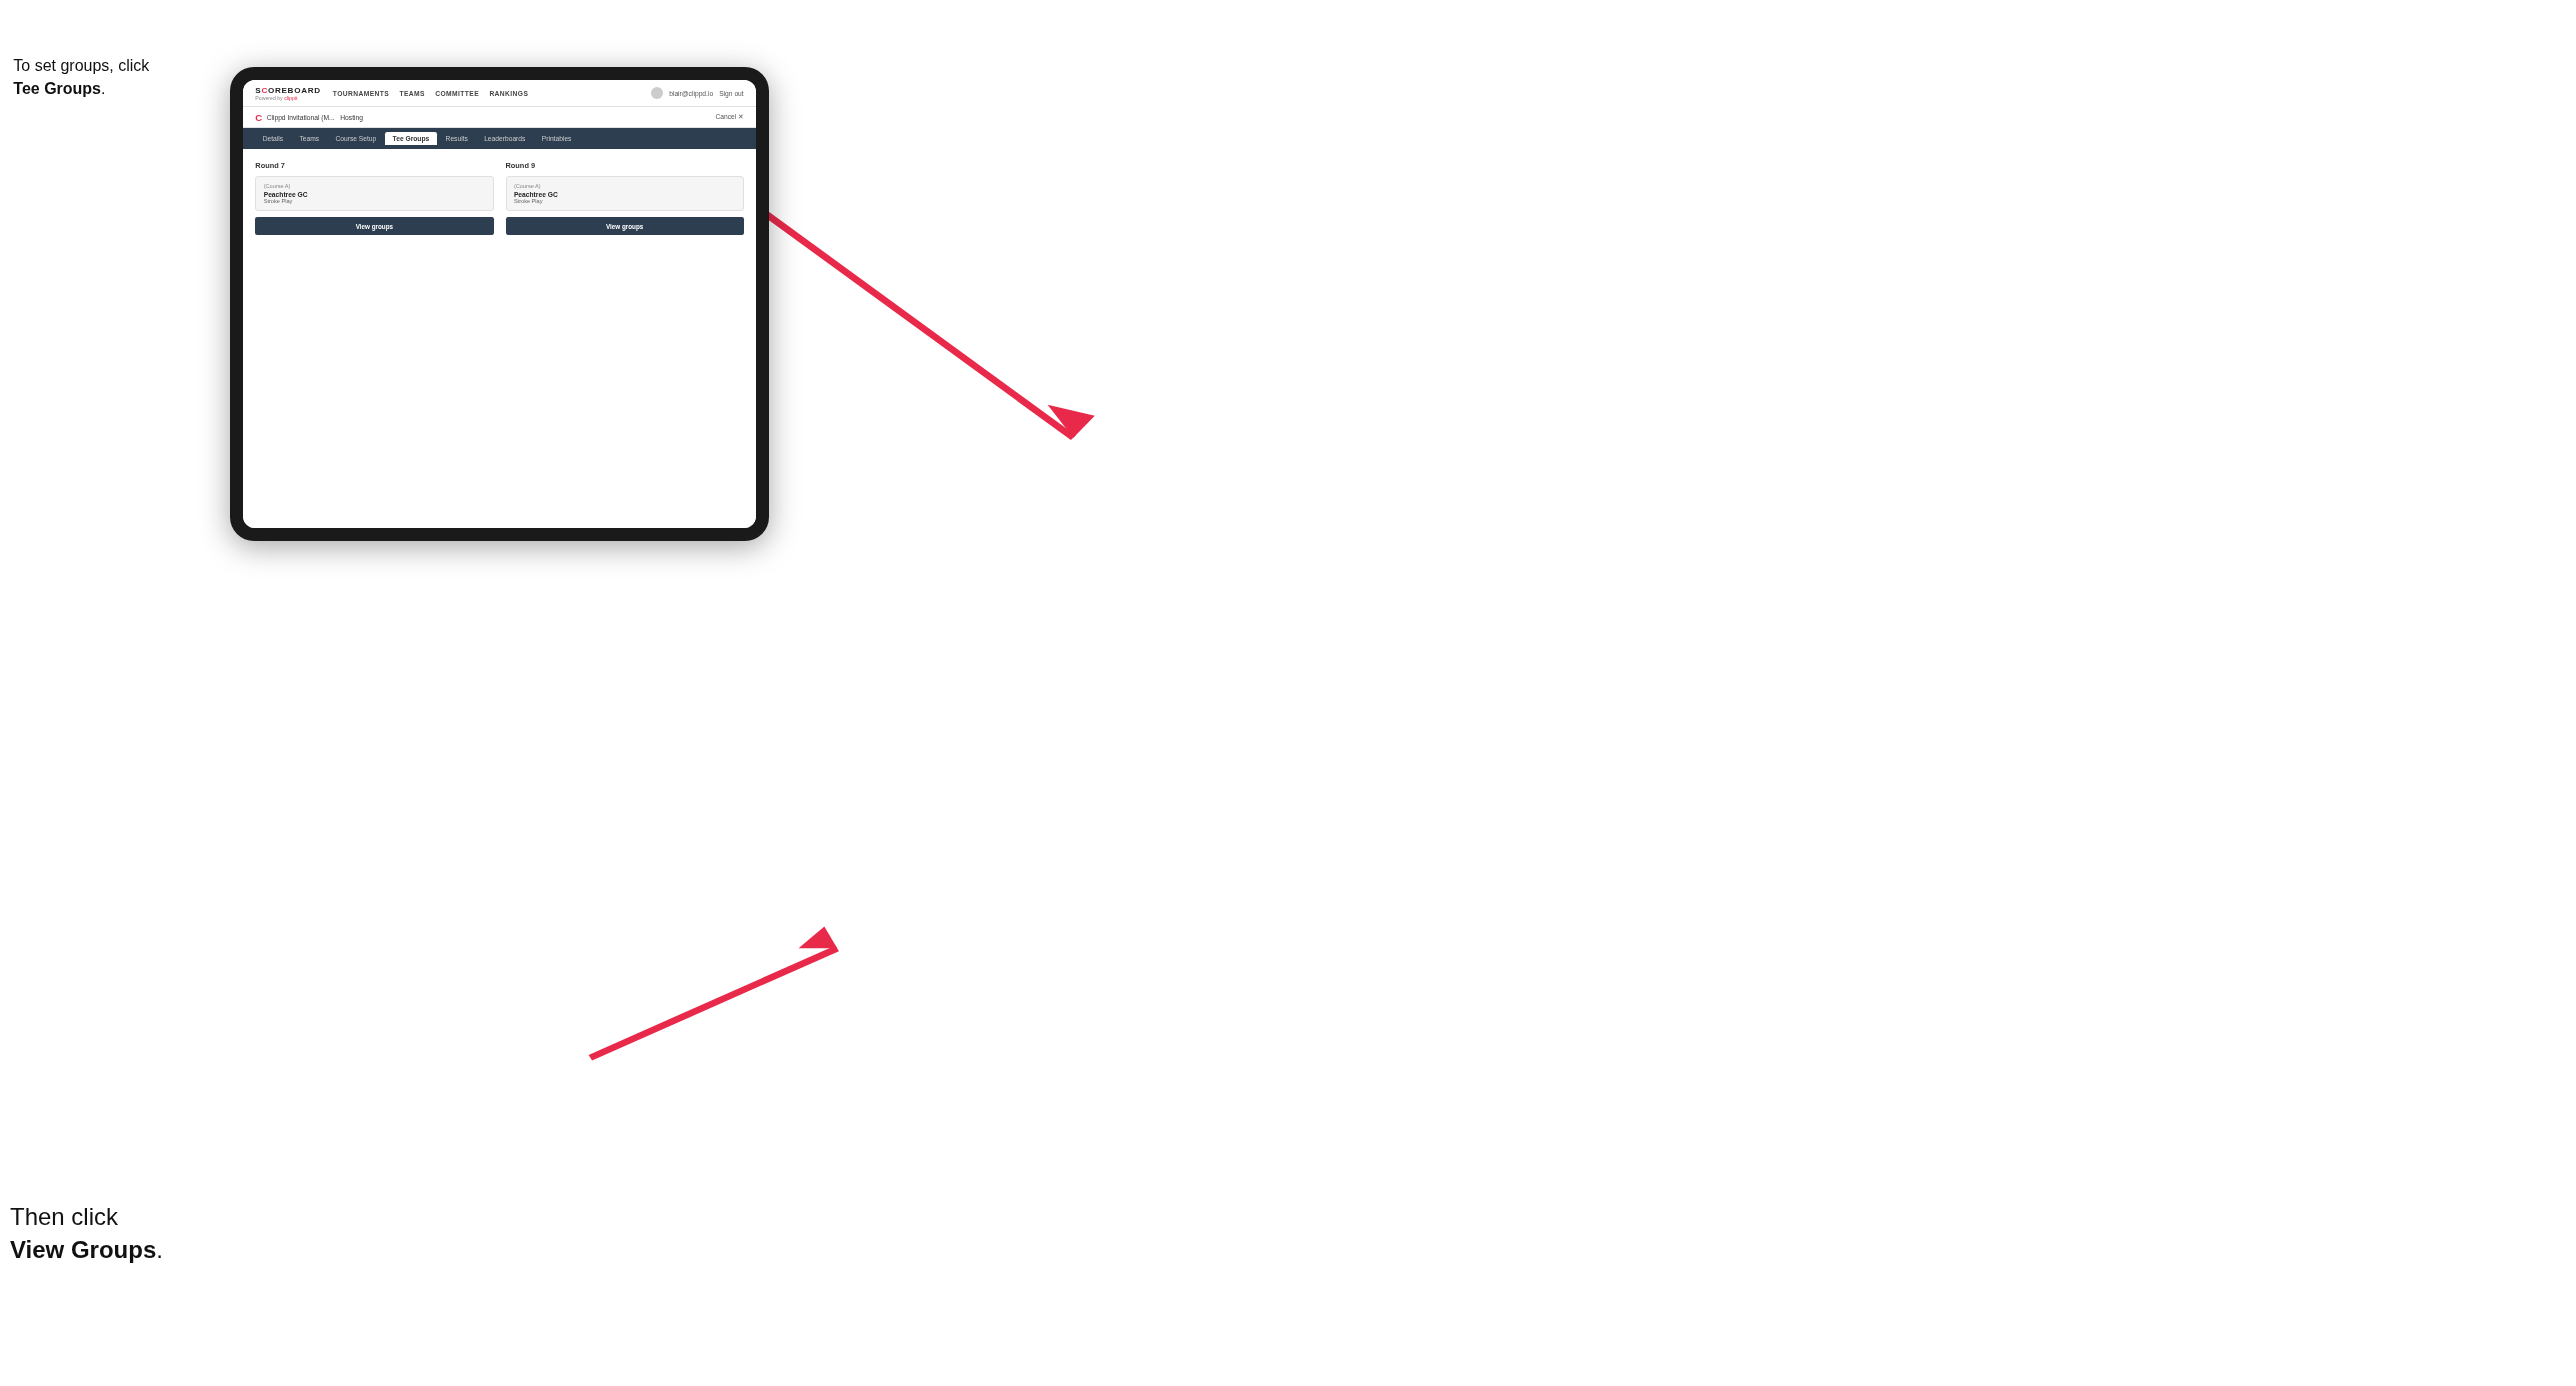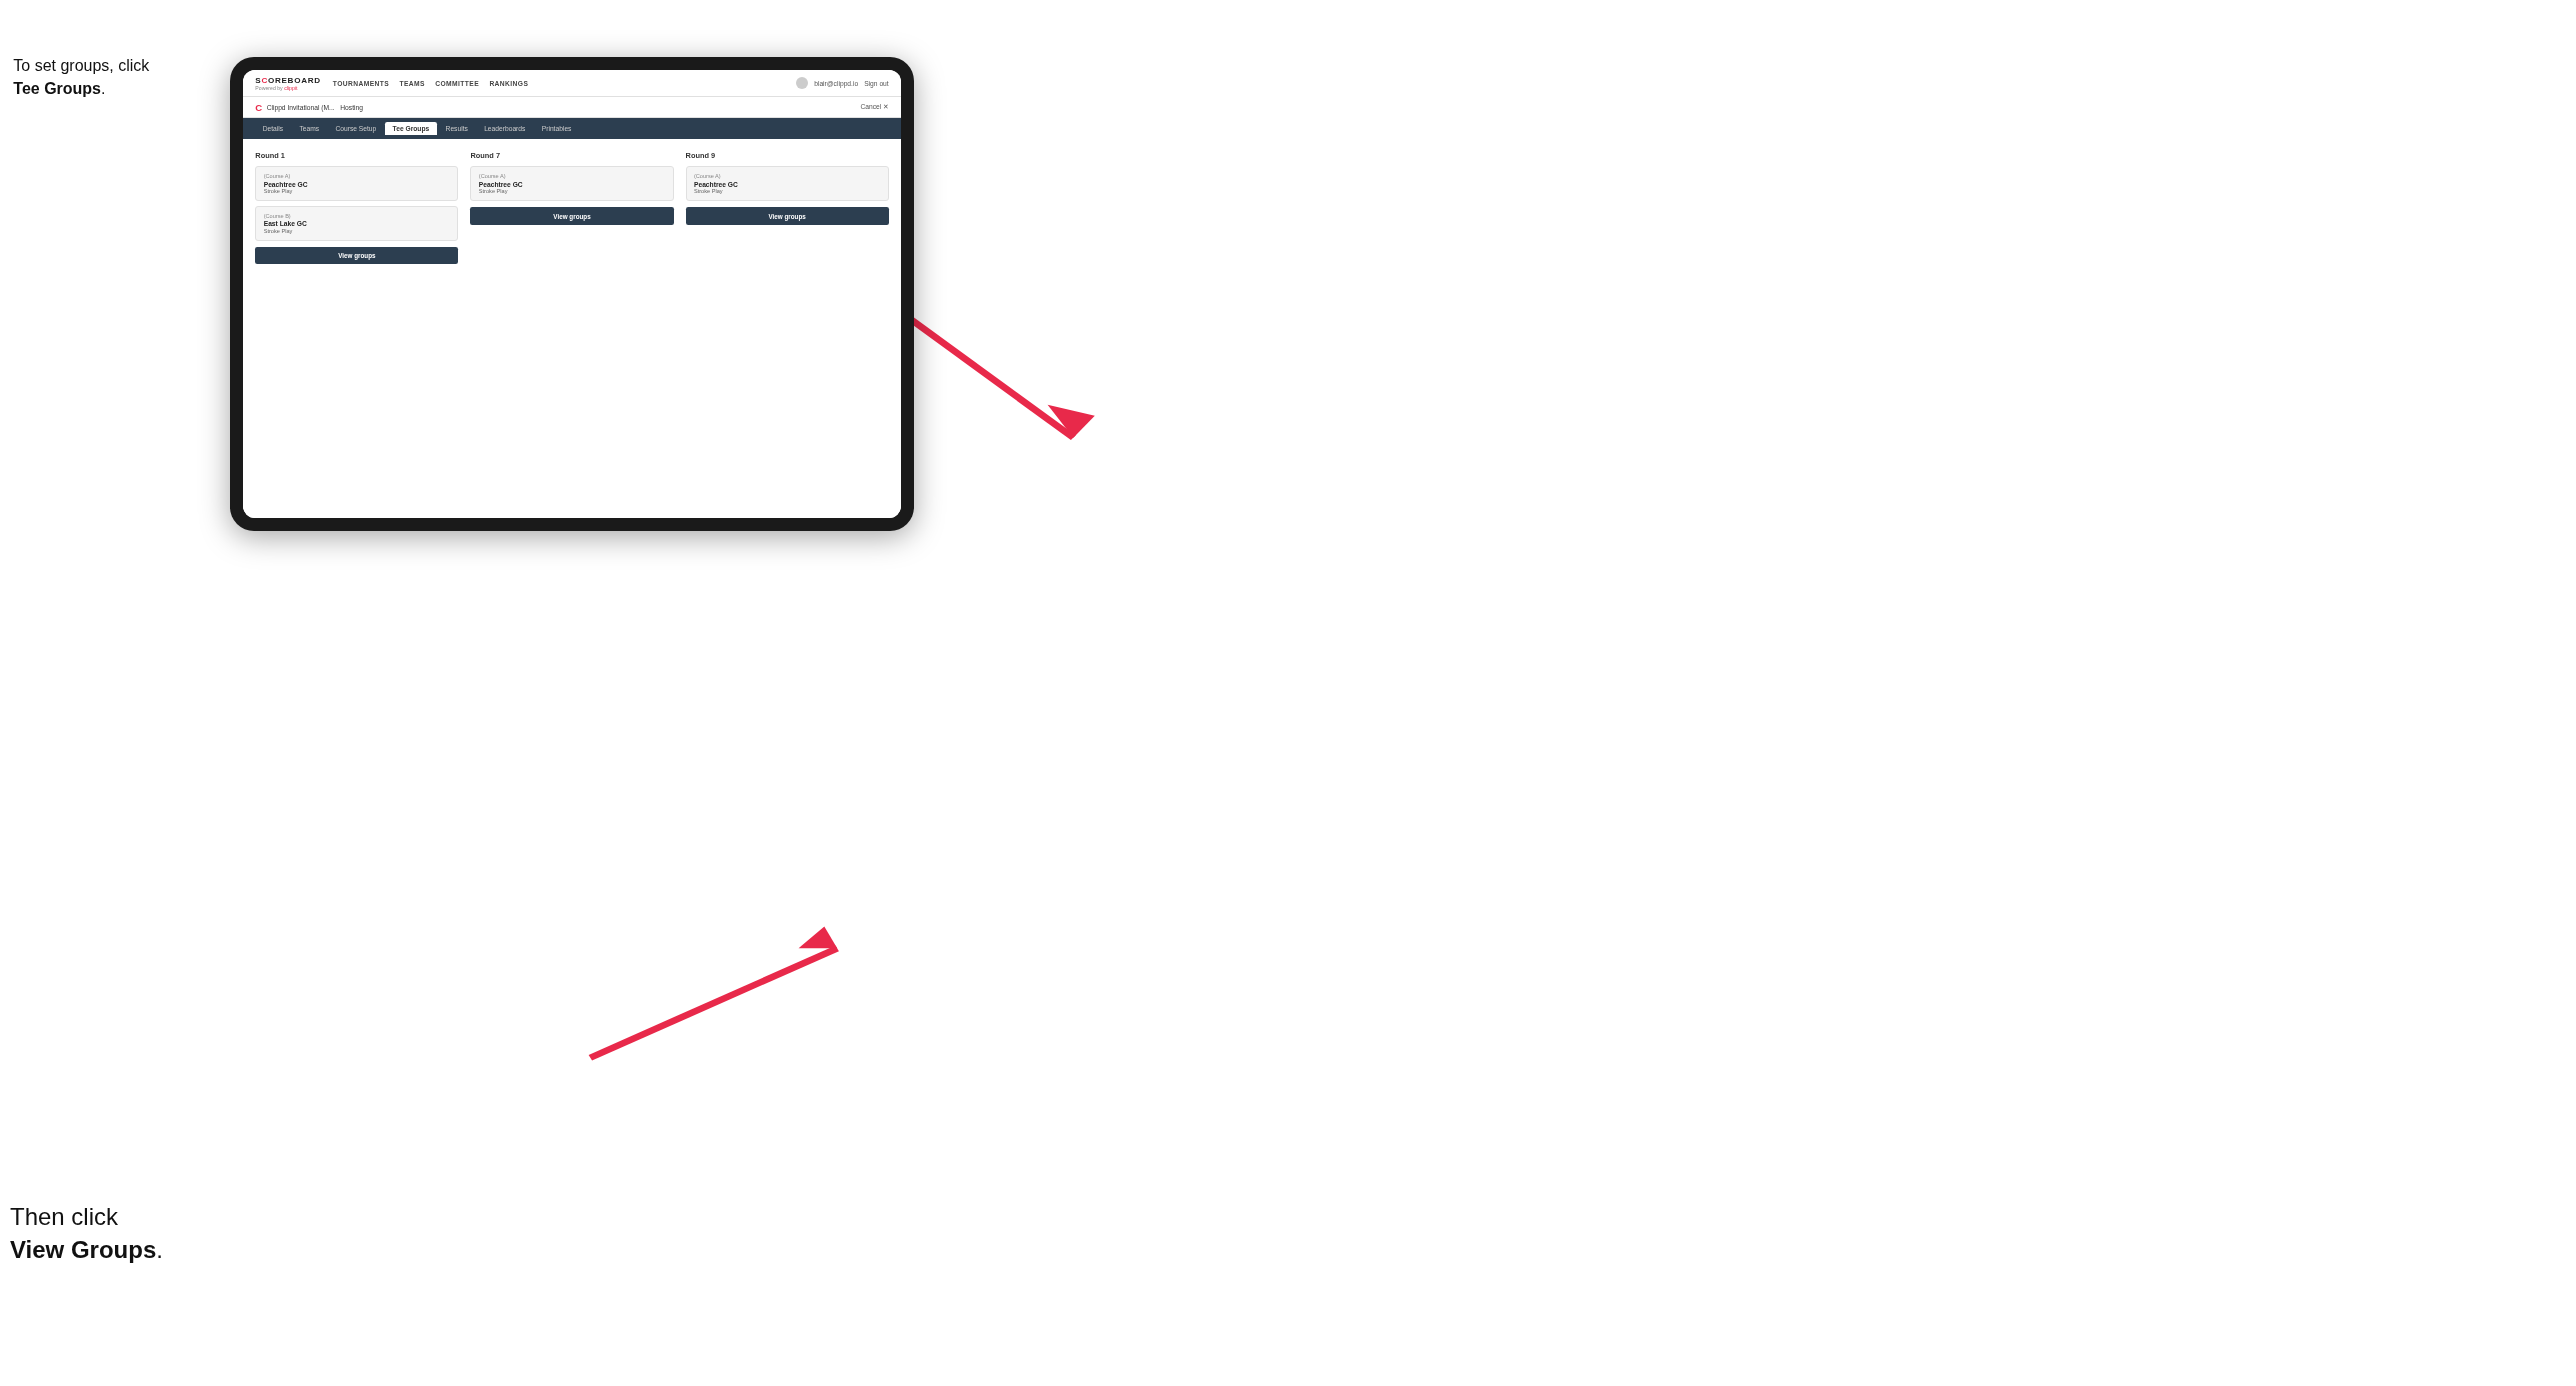--- a/index.html
+++ b/index.html
@@ -40,23 +40,23 @@
       position: absolute;
       top: 0; left: 0;
       width: 100%;
       height: 100%;
       pointer-events: none;
     }
 
     
     .tablet-outer {
       position: absolute;
-      top: 57px;
+      top: 67px;
       left: 230px;
-      width: 684px;
+      width: 539px;
       height: 474px;
       background: #1a1a1a;
       border-radius: 24px;
       padding: 13.3px;
       box-shadow: 0 6px 30px rgba(0,0,0,0.35);
     }
     .tablet-inner {
       width: 100%;
       height: 100%;
       background: #ffffff;
@@ -292,34 +292,20 @@
       <div class="subtab">Course Setup</div>
       <div class="subtab active">Tee Groups</div>
       <div class="subtab">Results</div>
       <div class="subtab">Leaderboards</div>
       <div class="subtab">Printables</div>
     </div>
 
     <div class="main-content">
       <div class="rounds-row">
 
-        <div class="round-col">
-          <div class="round-title">Round 1</div>
-          <div class="course-card">
-            <div class="course-label">(Course A)</div>
-            <div class="course-name">Peachtree GC</div>
-            <div class="course-type">Stroke Play</div>
-          </div>
-          <div class="course-card">
-            <div class="course-label">(Course B)</div>
-            <div class="course-name">East Lake GC</div>
-            <div class="course-type">Stroke Play</div>
-          </div>
-          <button class="view-groups-btn">View groups</button>
-        </div>
 
         <div class="round-col">
           <div class="round-title">Round 7</div>
           <div class="course-card">
             <div class="course-label">(Course A)</div>
             <div class="course-name">Peachtree GC</div>
             <div class="course-type">Stroke Play</div>
           </div>
           <button class="view-groups-btn">View groups</button>
         </div>

